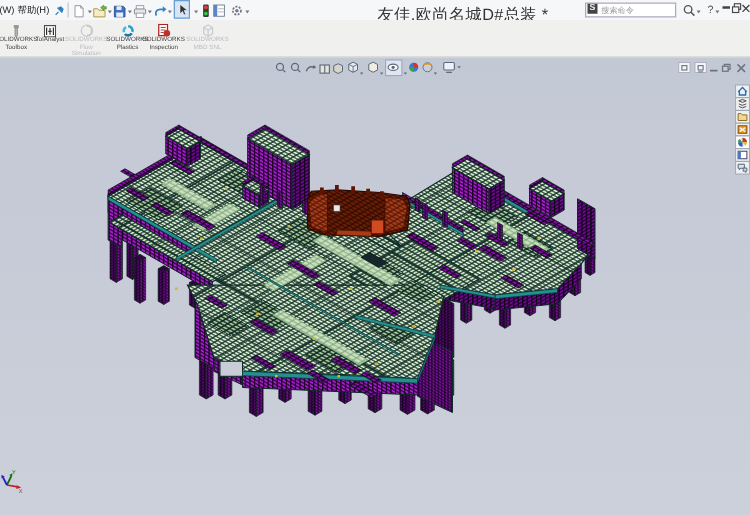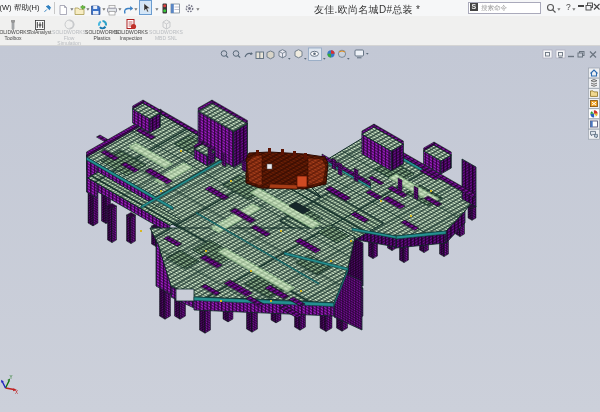--- a/index.html
+++ b/index.html
@@ -69,21 +69,21 @@
         <line x1="4.5" y1="4" x2="9" y2="4" stroke="#aab" stroke-width="0.7"></line>
         <line x1="4.5" y1="6.5" x2="9" y2="6.5" stroke="#aab" stroke-width="0.7"></line>
       </svg>
       <svg style="position:absolute;left:184px;top:3px" width="11" height="11">
         <circle cx="5.5" cy="5.5" r="3.2" fill="none" stroke="#778" stroke-width="1.4" stroke-dasharray="1.6 1.1"></circle>
         <circle cx="5.5" cy="5.5" r="1.4" fill="#778"></circle>
       </svg>
       <svg style="position:absolute;left:196px;top:8px" width="4" height="3">
         <path d="M 0.3 0.3 l 3.2 0 -1.6 2.4 z" fill="#777"></path>
       </svg>
-      <div style="position:absolute;left:314px;top:3px;font-size:10px;color:#333;letter-spacing:0.3px">友佳.欧尚名城D#总装 *</div>
+      <div style="position:absolute;left:302px;top:3px;font-size:13px;color:#333;letter-spacing:0.3px">友佳.欧尚名城D#总装 *</div>
       <div style="position:absolute;left:468px;top:1.5px;width:73px;height:12px;background:#fff;border:1px solid #aab"></div>
       <div style="position:absolute;left:470px;top:3px;width:8px;height:8px;background:#444"></div>
       <div style="position:absolute;left:471.5px;top:3px;font-size:7px;color:#eee;font-weight:bold">S</div>
       <div style="position:absolute;left:481px;top:3.5px;font-size:6.5px;color:#999">搜索命令</div>
       <svg style="position:absolute;left:546px;top:3px" width="11" height="11">
         <circle cx="4.5" cy="4.5" r="3" fill="none" stroke="#555" stroke-width="1.1"></circle>
         <line x1="6.8" y1="6.8" x2="9.5" y2="9.5" stroke="#555" stroke-width="1.2"></line>
       </svg>
       <svg style="position:absolute;left:557px;top:8px" width="4" height="3">
         <path d="M 0.3 0.3 l 3.2 0 -1.6 2.4 z" fill="#777"></path>

